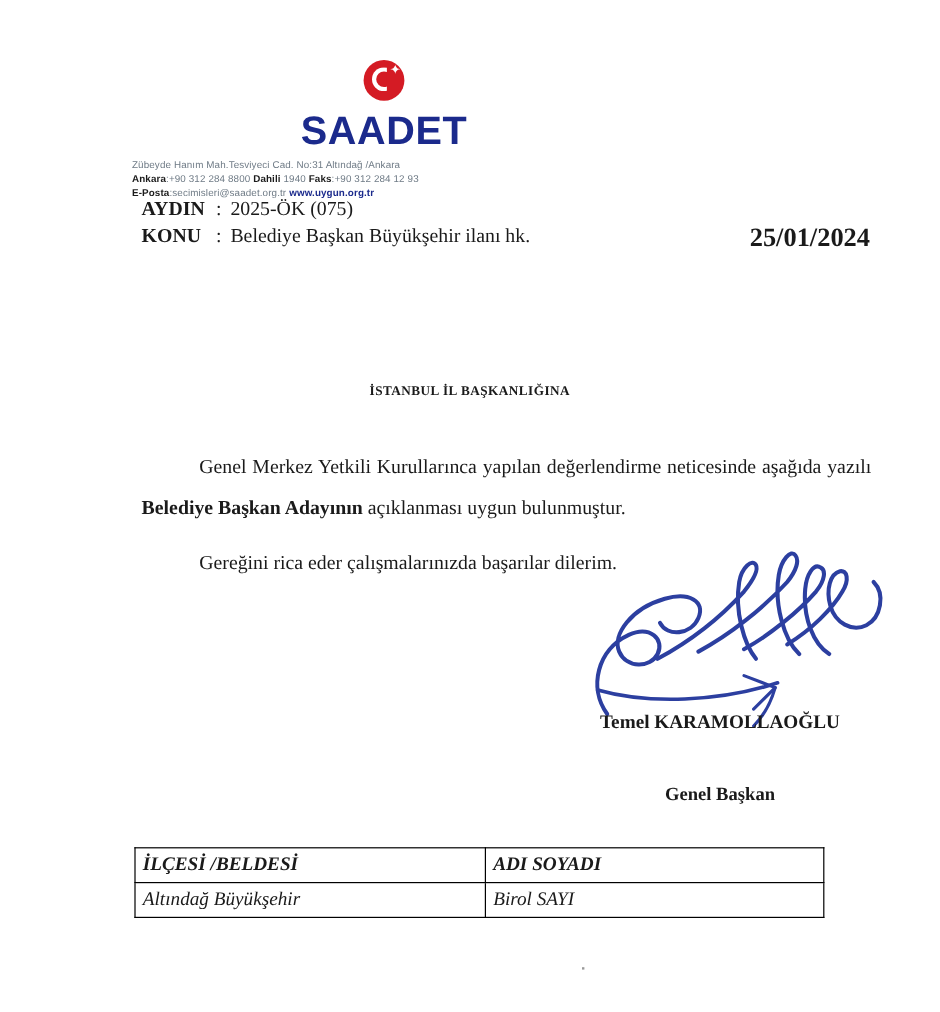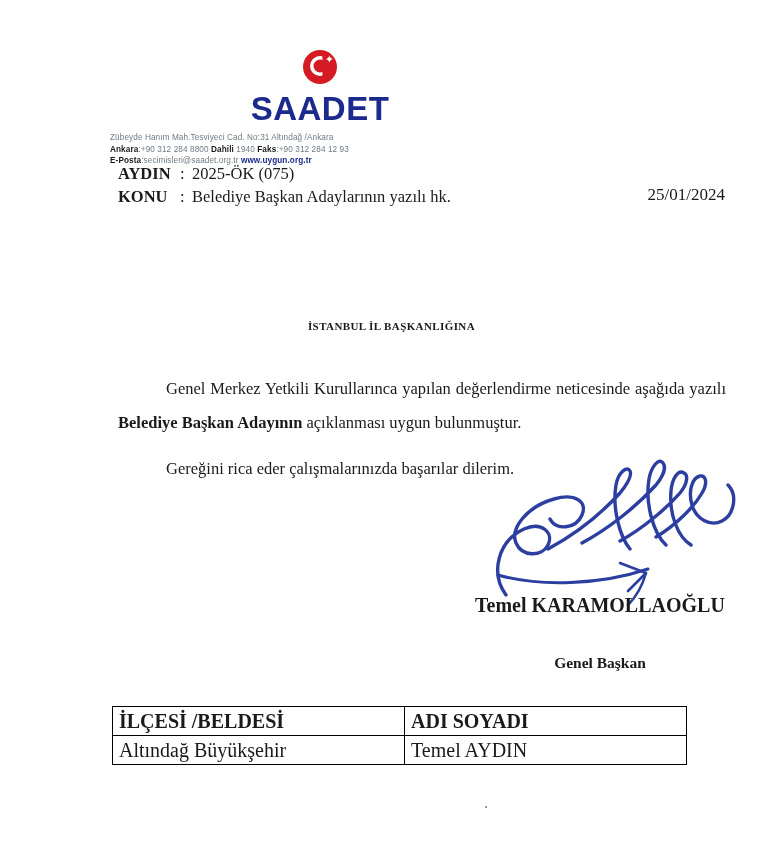--- a/index.html
+++ b/index.html
@@ -107,21 +107,22 @@
     font-weight: bold;
   }
   .ref-sep {
     display: inline-block;
     width: 12px;
   }
   .date {
     position: absolute;
     right: 58px;
     top: 185px;
-    font-size: 17px;
+    font-size: 22px;
+    font-weight: bold;
   }
 
   
   .addressee {
     position: absolute;
     left: 0;
     right: 0;
     top: 320px;
     text-align: center;
     font-size: 11px;
@@ -151,21 +152,21 @@
   }
   .signature-wrap svg {
     display: block;
   }
   .sig-name {
     position: absolute;
     left: 440px;
     top: 594px;
     width: 320px;
     text-align: center;
-    font-size: 20px;
+    font-size: 16px;
     font-weight: bold;
   }
   .sig-title {
     position: absolute;
     left: 440px;
     top: 614px;
     width: 320px;
     text-align: center;
     font-size: 15.5px;
     font-weight: bold;
@@ -177,24 +178,25 @@
     position: absolute;
     left: 112px;
     top: 706px;
     width: 574px;
     border-collapse: collapse;
     table-layout: fixed;
   }
   .tbl td, .tbl th {
     border: 1px solid #000;
     padding: 2px 6px;
-    font-size: 20px;
+    font-size: 16px;
     text-align: left;
     height: 24px;
     vertical-align: middle;
+    font-style: italic;
   }
   .tbl th {
     font-weight: bold;
   }
   .tbl col.c1 { width: 292px; }
   .tbl col.c2 { width: 282px; }
 
   .dot {
     position: absolute;
     left: 485px;
@@ -227,21 +229,21 @@
         <span class="site">www.uygun.org.tr</span>
       </div>
     </div>
   </div>
 
   <div class="refblock">
     <div class="ref-line">
       <span class="ref-key">AYDIN</span><span class="ref-sep">:</span><span>2025-ÖK (075)</span>
     </div>
     <div class="ref-line">
-      <span class="ref-key">KONU</span><span class="ref-sep">:</span><span>Belediye Başkan Adaylarının yazılı hk.</span>
+      <span class="ref-key">KONU</span><span class="ref-sep">:</span><span>Belediye Başkan Büyükşehir ilanı hk.</span>
     </div>
   </div>
   <div class="date">25/01/2024</div>
 
   <div class="addressee">İSTANBUL İL BAŞKANLIĞINA</div>
 
   <div class="para p1">
     <span class="indent"></span><span>Genel Merkez Yetkili Kurullarınca yapılan değerlendirme neticesinde aşağıda yazılı </span><b>Belediye Başkan Adayının</b><span> açıklanması uygun bulunmuştur.</span>
   </div>
 
@@ -273,20 +275,20 @@
       </colgroup>
     <thead>
       <tr>
         <th>İLÇESİ /BELDESİ</th>
         <th>ADI SOYADI</th>
       </tr>
     </thead>
     <tbody>
       <tr>
         <td>Altındağ Büyükşehir</td>
-        <td>Temel AYDIN</td>
+        <td>Birol SAYI</td>
       </tr>
     </tbody>
   </table>
 
   <div class="dot"></div>
 
 </div>
 
 </body></html>

